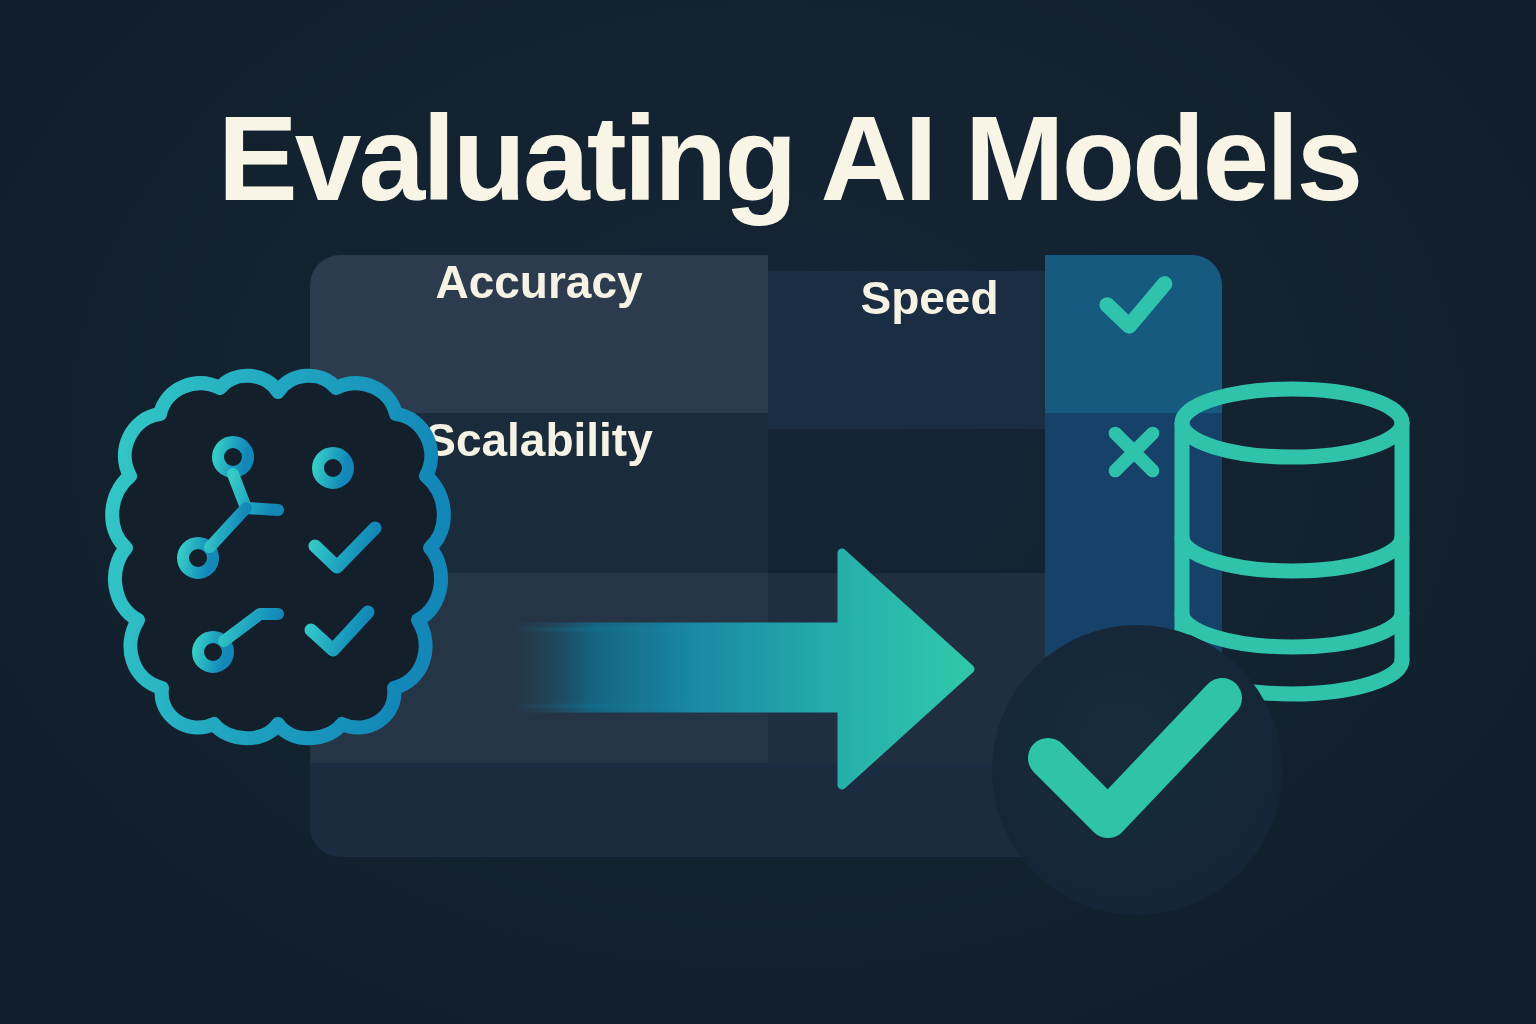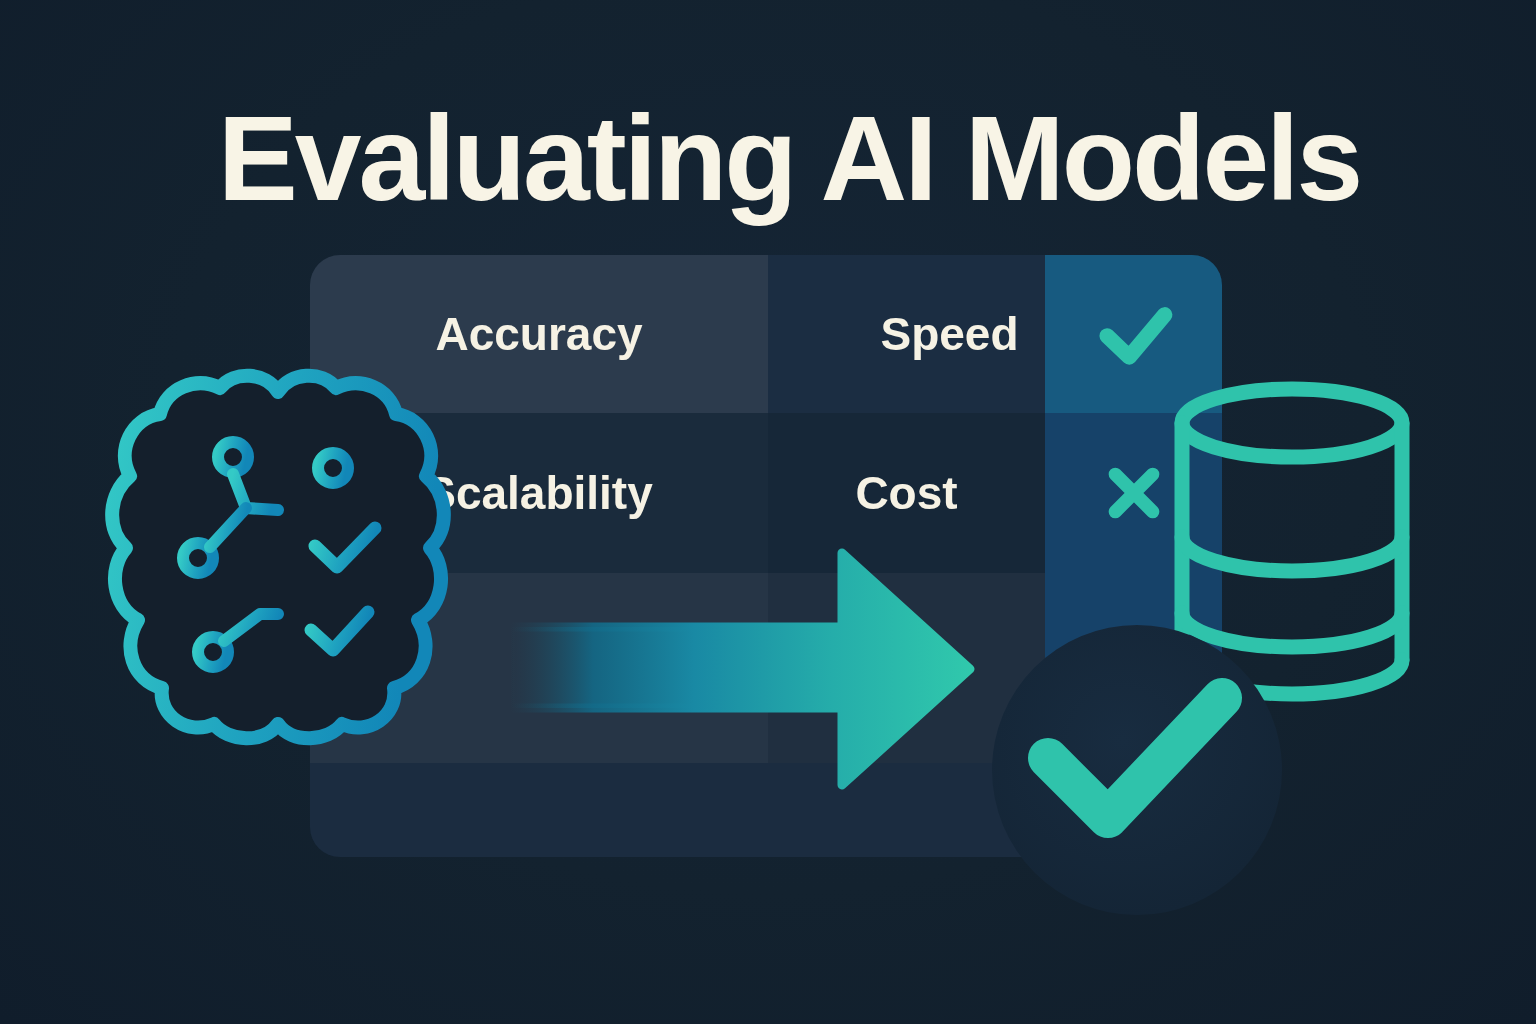--- a/index.html
+++ b/index.html
@@ -9,23 +9,23 @@
     font-family:"Liberation Sans", sans-serif;
   }
   .title{
     position:absolute;top:72px;left:4px;width:1536px;text-align:center;
     font-size:120px;font-weight:700;letter-spacing:-3px;color:#f8f4e6;margin:17px;
   }
   .panel{
     position:absolute;left:310px;top:255px;width:912px;height:602px;
     border-radius:30px;overflow:hidden;
   }
-  .cell{position:absolute;display:flex;align-items:center;justify-content:center;}
+  .cell{position:absolute;display:flex;align-items:flex-start;justify-content:center;}
   .r1c1{left:0;top:0;width:458px;height:158px;background:#2c3b4d;}
-  .r1c2{left:458px;top:0;width:323px;height:158px;background:#1b2d42;padding-left:20px;}
+  .r1c2{left:458px;top:16px;width:323px;height:158px;background:#1b2d42;}
   .r1c3{left:735px;top:0;width:177px;height:158px;background:#175a80;}
   .r2c1{left:0;top:158px;width:458px;height:160px;background:#1a2b3c;}
   .r2c2{left:458px;top:158px;width:277px;height:160px;background:#162738;}
   .r2c3{left:735px;top:158px;width:177px;height:160px;background:#164269;}
   .r3c1{left:0;top:318px;width:458px;height:190px;background:#263546;}
   .r3c2{left:458px;top:318px;width:277px;height:190px;background:#202f40;}
   .r3c3{left:735px;top:318px;width:177px;height:190px;background:#164269;}
   .r4{left:0;top:508px;width:912px;height:94px;background:#1b2c40;}
   .cell-label{
     color:#f6f2e4;font-size:46px;font-weight:700;letter-spacing:0px;
@@ -52,23 +52,20 @@
     <div class="cell r1c2">
       <span class="cell-label">Speed</span>
     </div>
     <div class="cell r1c3">
       <svg width="96" height="96" viewBox="0 0 100 100">
         <polyline points="22,52 45,74 82,30" fill="none" stroke="#2fc3ab" stroke-width="16" stroke-linecap="round" stroke-linejoin="round"></polyline>
       </svg>
     </div>
     <div class="cell r2c1">
       <span class="cell-label">Scalability</span>
-    </div>
-    <div class="cell r2c2">
-      <span class="cell-label">Cost</span>
     </div>
     <div class="cell r2c3">
       <svg width="78" height="78" viewBox="0 0 100 100">
         <path d="M26,26 L74,74 M74,26 L26,74" fill="none" stroke="#2fc3ab" stroke-width="17" stroke-linecap="round"></path>
       </svg>
     </div>
     <div class="cell r3c1"></div>
     <div class="cell r3c2"></div>
     <div class="cell r3c3"></div>
     <div class="cell r4"></div>

